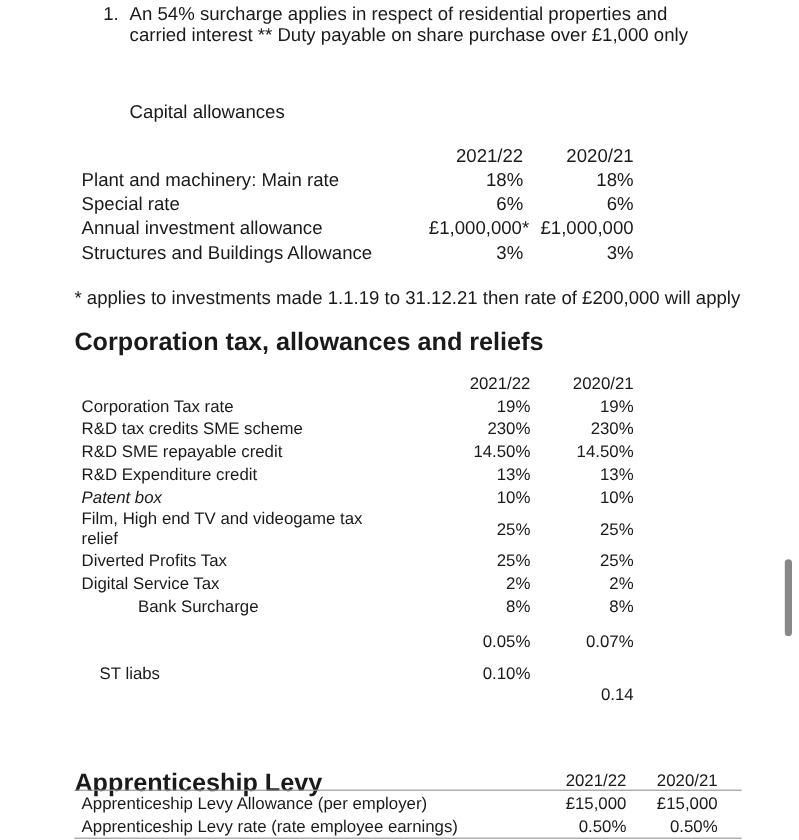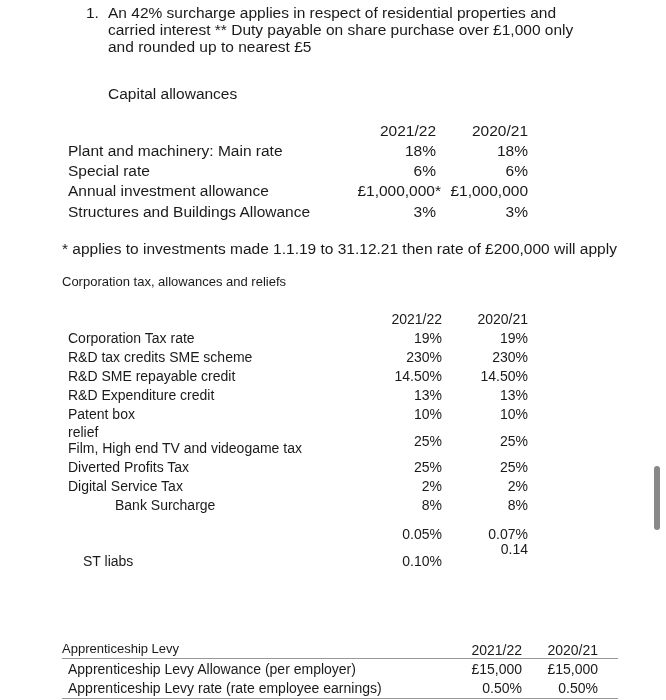--- a/index.html
+++ b/index.html
@@ -7,33 +7,32 @@
            font-family:"Liberation Sans", sans-serif; color:#1a1a1a; }
     .abs { position:absolute; }
     .note { left:86px; top:4px; width:520px; font-size:15.5px; line-height:17px; }
     .note .num { position:absolute; left:0; top:0; }
     .note .txt { position:absolute; left:22px; top:0; width:500px; }
     .cap-title { left:108px; top:85px; font-size:15.5px; }
     .t1 { font-size:15.5px; line-height:20.5px; }
     .right { text-align:right; }
     .t2 { font-size:14px; line-height:19.5px; }
     .footnote { left:62px; top:240px; font-size:15.5px; }
-    .sec-title { font-size:13px; font-weight:normal; }
+    .sec-title { font-size:21px; font-weight:bold; }
     .rule { position:absolute; height:1px; background:#999; }
     .scrollbar { left:654px; top:466px; width:6px; height:64px; background:#888; border-radius:3px; }
   </style>
 </head>
 <body>
 
 <div class="abs note">
   <span class="num">1.</span>
   <div class="txt">
-    <div>An 42% surcharge applies in respect of residential properties and</div>
+    <div>An 54% surcharge applies in respect of residential properties and</div>
     <div>carried interest ** Duty payable on share purchase over £1,000 only</div>
-    <div>and rounded up to nearest £5</div>
   </div>
 </div>
 
 <div class="abs cap-title">Capital allowances</div>
 
 <div class="abs t1 right" style="left:360px;top:121px;width:76px;">2021/22</div>
 <div class="abs t1 right" style="left:450px;top:121px;width:78px;">2020/21</div>
 
 <div>
   <div class="abs t1" style="left:68px;top:141px;">Plant and machinery:  Main rate</div>
@@ -71,27 +70,27 @@
   <div class="abs t2 right" style="left:456px;top:348px;width:72px;">230%</div>
 
   <div class="abs t2" style="left:68px;top:367px;">R&amp;D SME repayable credit</div>
   <div class="abs t2 right" style="left:370px;top:367px;width:72px;">14.50%</div>
   <div class="abs t2 right" style="left:456px;top:367px;width:72px;">14.50%</div>
 
   <div class="abs t2" style="left:68px;top:386px;">R&amp;D Expenditure credit</div>
   <div class="abs t2 right" style="left:370px;top:386px;width:72px;">13%</div>
   <div class="abs t2 right" style="left:456px;top:386px;width:72px;">13%</div>
 
-  <div class="abs t2" style="left:68px;top:405px;">Patent box</div>
+  <div class="abs t2" style="left:68px;top:405px;font-style:italic;">Patent box</div>
   <div class="abs t2 right" style="left:370px;top:405px;width:72px;">10%</div>
   <div class="abs t2 right" style="left:456px;top:405px;width:72px;">10%</div>
 
   <div class="abs t2" style="left:68px;top:424px;line-height:16px;">
+    <div>Film, High end TV and videogame tax</div>
     <div>relief</div>
-    <div>Film, High end TV and videogame tax</div>
   </div>
   <div class="abs t2 right" style="left:370px;top:432px;width:72px;">25%</div>
   <div class="abs t2 right" style="left:456px;top:432px;width:72px;">25%</div>
 
   <div class="abs t2" style="left:68px;top:458px;">Diverted Profits Tax</div>
   <div class="abs t2 right" style="left:370px;top:458px;width:72px;">25%</div>
   <div class="abs t2 right" style="left:456px;top:458px;width:72px;">25%</div>
 
   <div class="abs t2" style="left:68px;top:477px;">Digital Service Tax</div>
   <div class="abs t2 right" style="left:370px;top:477px;width:72px;">2%</div>
@@ -101,21 +100,21 @@
   <div class="abs t2 right" style="left:370px;top:496px;width:72px;">8%</div>
   <div class="abs t2 right" style="left:456px;top:496px;width:72px;">8%</div>
 
   <div class="abs t2" style="left:68px;top:517px;line-height:16px;">
   </div>
   <div class="abs t2 right" style="left:370px;top:525px;width:72px;">0.05%</div>
   <div class="abs t2 right" style="left:456px;top:525px;width:72px;">0.07%</div>
 
   <div class="abs t2" style="left:68px;top:552px;margin-left:15px;">ST liabs</div>
   <div class="abs t2 right" style="left:370px;top:552px;width:72px;">0.10%</div>
-  <div class="abs t2 right" style="left:456px;top:540px;width:72px;text-align:right;">0.14</div>
+  <div class="abs t2 right" style="left:456px;top:569px;width:72px;text-align:right;">0.14</div>
 </div>
 
 <div class="abs sec-title" style="left:62px;top:621px;margin-top:20px;">Apprenticeship Levy</div>
 
 <div class="abs t2 right" style="left:458px;top:641px;width:64px;">2021/22</div>
 <div class="abs t2 right" style="left:534px;top:641px;width:64px;">2020/21</div>
 <div class="rule" style="left:62px;top:658px;width:556px;"></div>
 
 <div>
   <div class="abs t2" style="left:68px;top:660px;">Apprenticeship Levy Allowance (per employer)</div>

